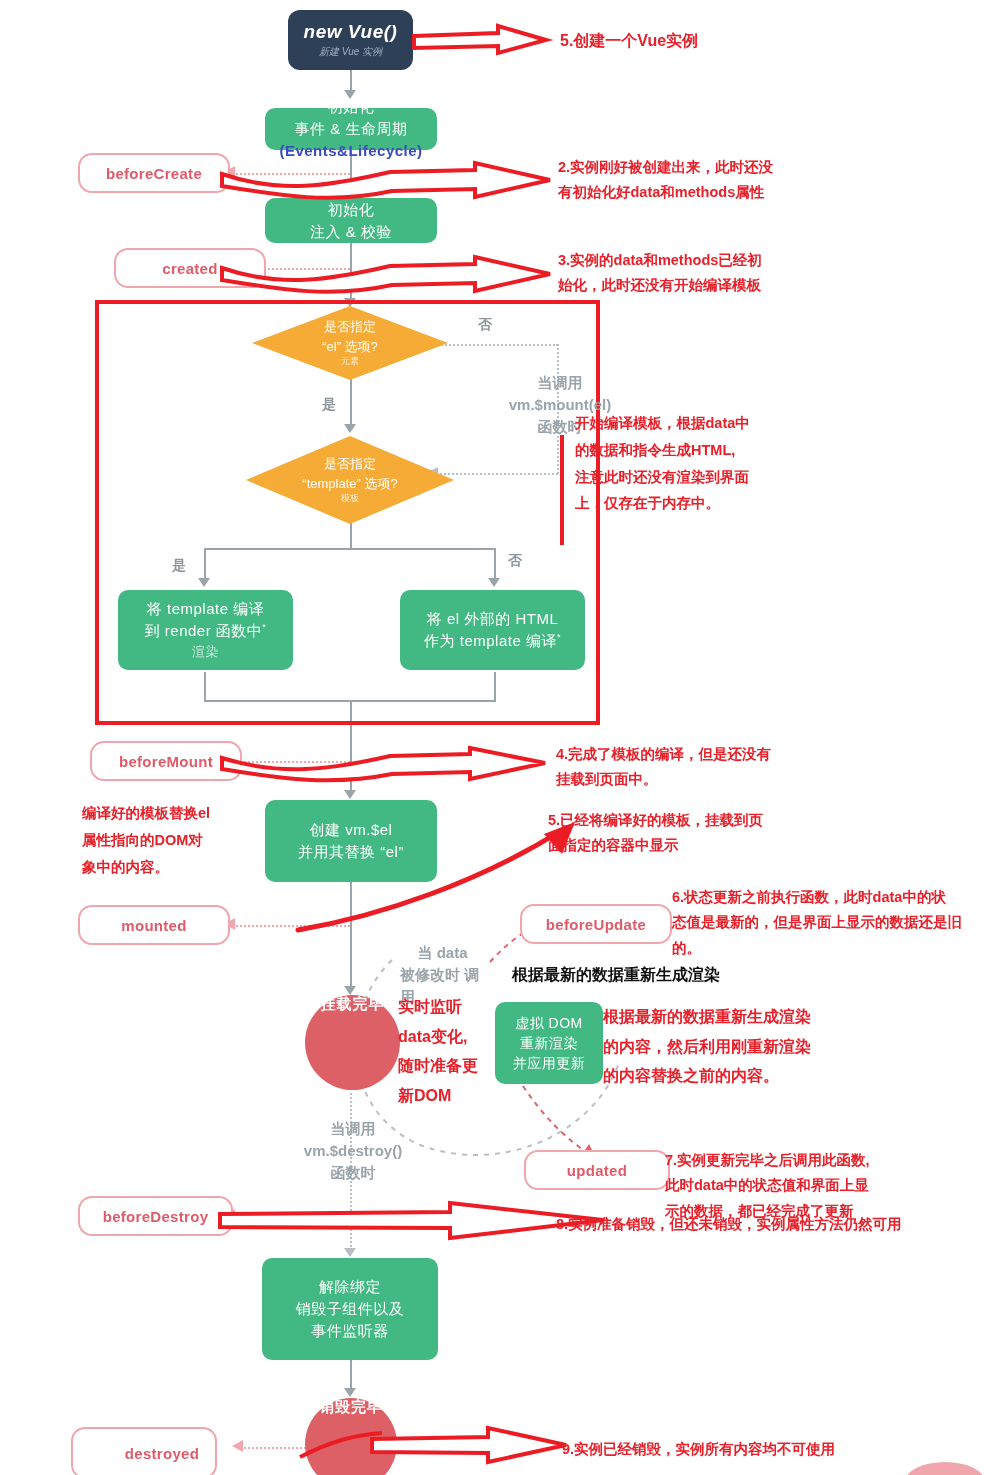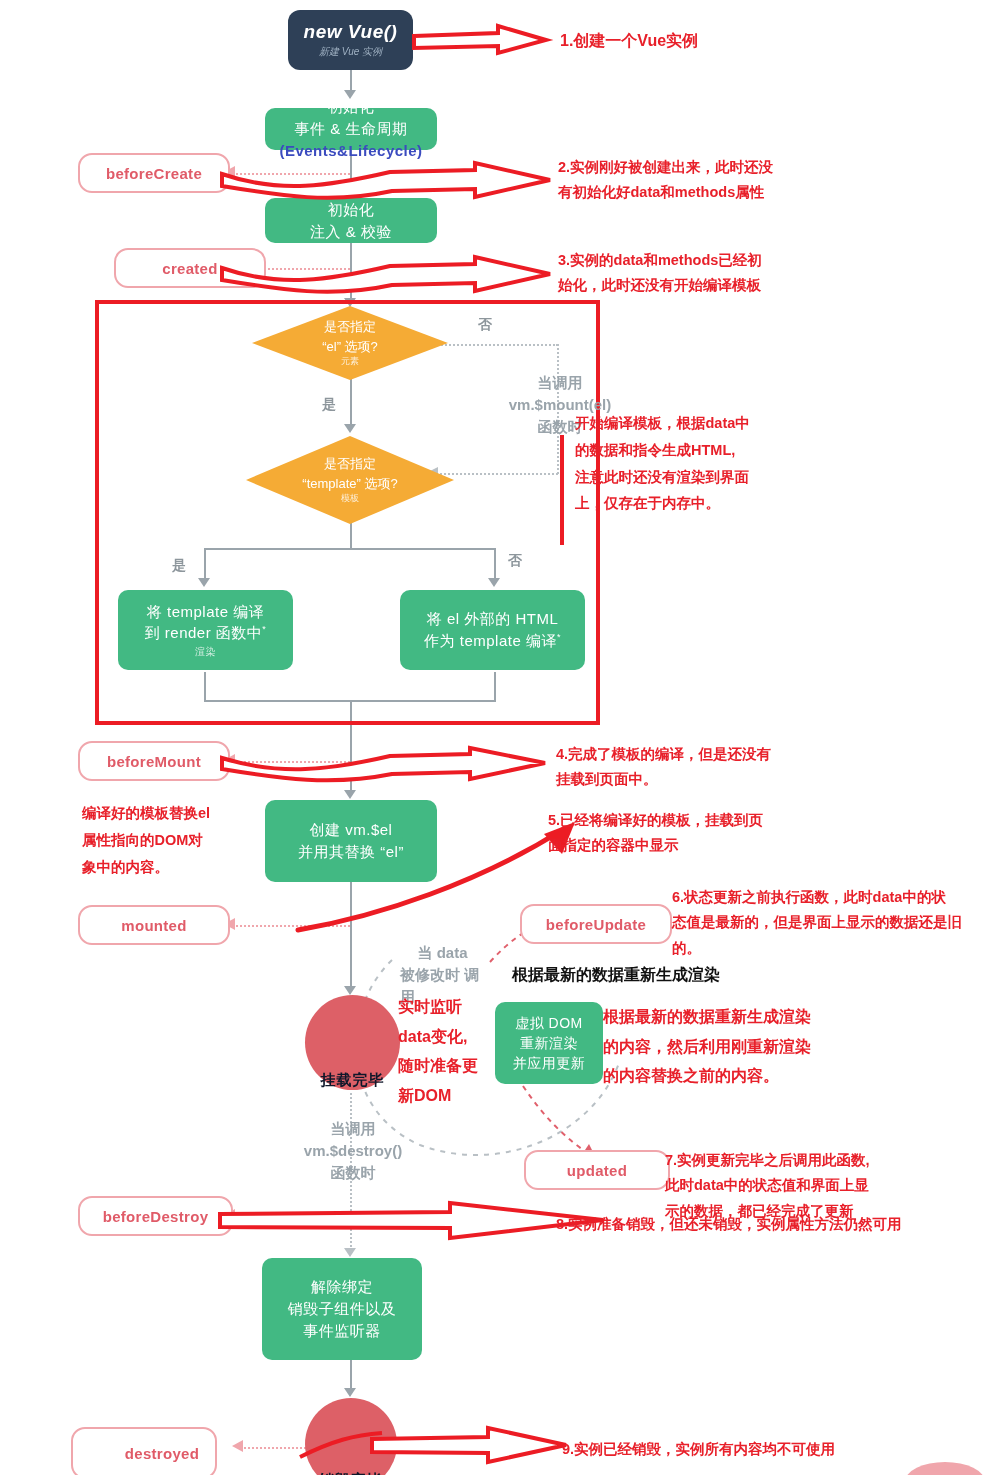--- a/index.html
+++ b/index.html
@@ -7,21 +7,21 @@
   #stage{position:relative;width:995px;height:1475px;overflow:hidden;background:#fff;}
   .abs{position:absolute;box-sizing:border-box;}
 
   
   .proc{
     background:#42b983;color:#fff;border-radius:10px;
     display:flex;flex-direction:column;align-items:center;justify-content:center;
     text-align:center;line-height:1.45;font-size:15px;letter-spacing:.5px;
   }
   .proc .sub-en{color:#3b4bbf;font-weight:bold;}
-  .proc .tiny{font-size:10px;opacity:.75;margin-top:1px;}
+  .proc .tiny{font-size:13px;opacity:.75;margin-top:1px;}
   .proc .star{font-size:9px;vertical-align:super;}
 
   
   .startbox{
     background:#2e4057;color:#fff;border-radius:12px;
     display:flex;flex-direction:column;align-items:center;justify-content:center;
     text-align:center;
   }
   .startbox .t1{font-size:19px;font-weight:bold;letter-spacing:.5px;}
   .startbox .t2{font-size:10px;color:#9fb0c2;margin-top:2px;}
@@ -30,22 +30,22 @@
   .diamond{
     background:#f5ab35;
     clip-path:polygon(50% 0,100% 50%,50% 100%,0 50%);
     display:flex;flex-direction:column;align-items:center;justify-content:center;
     color:#fff;text-align:center;font-size:13px;line-height:1.5;
   }
   .diamond .tiny{font-size:9px;opacity:.8;margin-top:-1px;}
 
   
   .circ{
-    background:#dd6067;border-radius:50%;color:#0f172a;
-    display:flex;align-items:flex-end;justify-content:center;
+    background:#dd6067;border-radius:50%;color:#ffffff;
+    display:flex;align-items:flex-start;justify-content:center;
     font-size:15px;font-weight:bold;letter-spacing:1px;text-align:center;
   }
 
   
   .pill{
     border:2px solid #f0a6ac;border-radius:14px;background:#fff;
     display:flex;align-items:center;justify-content:center;
     color:#e05b68;font-weight:bold;font-size:15px;letter-spacing:.3px;
   }
 
@@ -204,41 +204,41 @@
     <div>创建  vm.$el</div>
     <div>并用其替换 “el”</div>
   </div>
 
   <div class="abs proc" style="left:495px;top:1002px;width:108px;height:82px;font-size:14px;">
     <div>虚拟 DOM</div>
     <div>重新渲染</div>
     <div>并应用更新</div>
   </div>
 
-  <div class="abs proc" style="left:262px;top:1258px;width:160px;height:102px;justify-content:center;">
+  <div class="abs proc" style="left:262px;top:1258px;width:176px;height:102px;justify-content:center;">
     <div>解除绑定</div>
     <div>销毁子组件以及</div>
     <div>事件监听器</div>
   </div>
 
   <div class="abs circ" style="left:305px;top:995px;width:95px;height:95px;">
     <span>挂载完毕</span>
   </div>
 
   <div class="abs circ" style="left:305px;top:1398px;width:92px;height:92px;">
     <span>销毁完毕</span>
   </div>
 
   <div class="abs pill" style="left:78px;top:153px;width:152px;height:40px;">
     <span>beforeCreate</span>
   </div>
   <div class="abs pill" style="left:78px;top:248px;width:152px;height:40px;margin-left:36px;">
     <span>created</span>
   </div>
-  <div class="abs pill" style="left:78px;top:741px;width:152px;height:40px;">
+  <div class="abs pill" style="left:90px;top:741px;width:152px;height:40px;">
     <span>beforeMount</span>
   </div>
   <div class="abs pill" style="left:78px;top:905px;width:152px;height:40px;">
     <span>mounted</span>
   </div>
   <div class="abs pill" style="left:520px;top:904px;width:152px;height:40px;">
     <span>beforeUpdate</span>
   </div>
   <div class="abs pill" style="left:524px;top:1150px;width:146px;height:40px;">
     <span>updated</span>
@@ -295,21 +295,21 @@
   <svg class="abs" style="left:218px;top:1200px;width:390px;height:42px;">
     <path d="M2 14 L232 12 L232 3 L385 20 L232 38 L232 28 L2 27 Z" fill="#fff" stroke="#ec1c24" stroke-width="4"></path>
   </svg>
   <svg class="abs" style="left:222px;top:1415px;width:340px;height:48px;">
     <path d="M78 42 C110 26, 132 20, 160 18" fill="none" stroke="#ec1c24" stroke-width="4"></path>
   </svg>
   <svg class="abs" style="left:370px;top:1425px;width:215px;height:40px;">
     <path d="M2 14 L118 12 L118 3 L196 20 L118 37 L118 28 L2 27 Z" fill="#fff" stroke="#ec1c24" stroke-width="4"></path>
   </svg>
 
-  <div class="abs rnote big" style="left:560px;top:28px;">1.创建一个Vue实例</div>
+  <div class="abs rnote big" style="left:560px;top:28px;">5.创建一个Vue实例</div>
 
   <div class="abs rnote" style="left:558px;top:155px;width:260px;">
     <div>2.实例刚好被创建出来，此时还没</div>
     <div>有初始化好data和methods属性</div>
   </div>
 
   <div class="abs rnote" style="left:558px;top:248px;width:260px;">
     <div>3.实例的data和methods已经初</div>
     <div>始化，此时还没有开始编译模板</div>
   </div>

